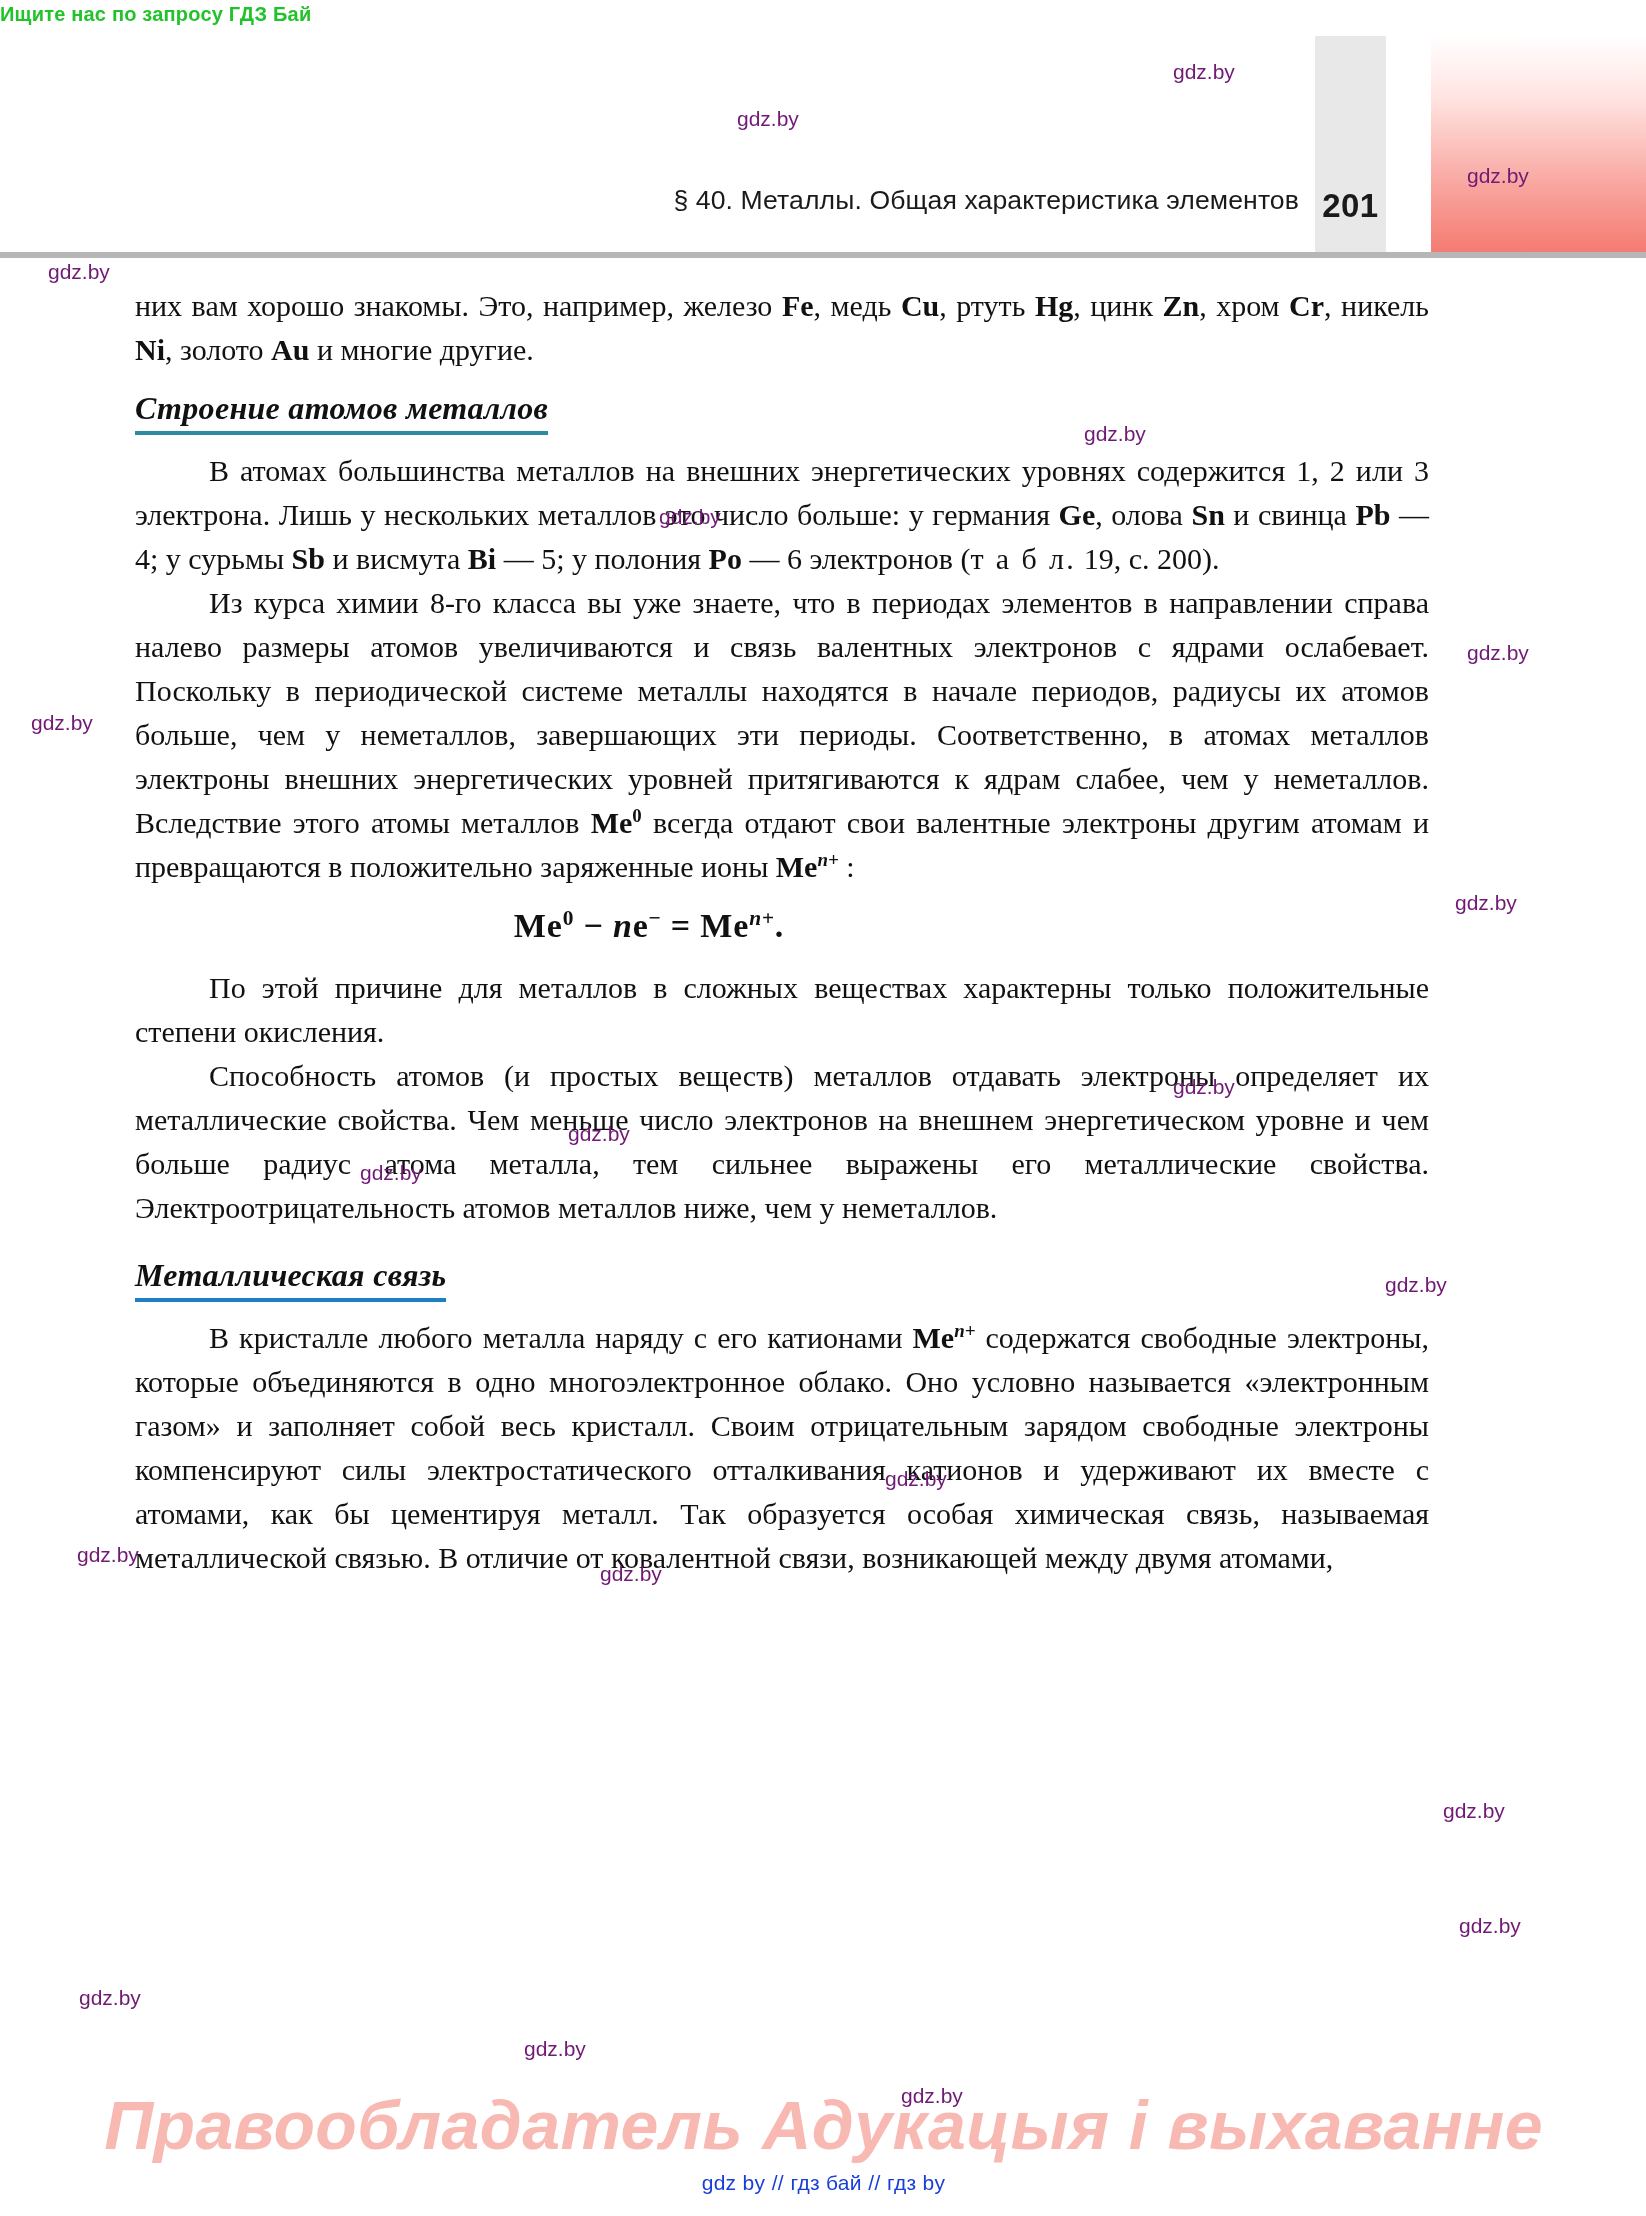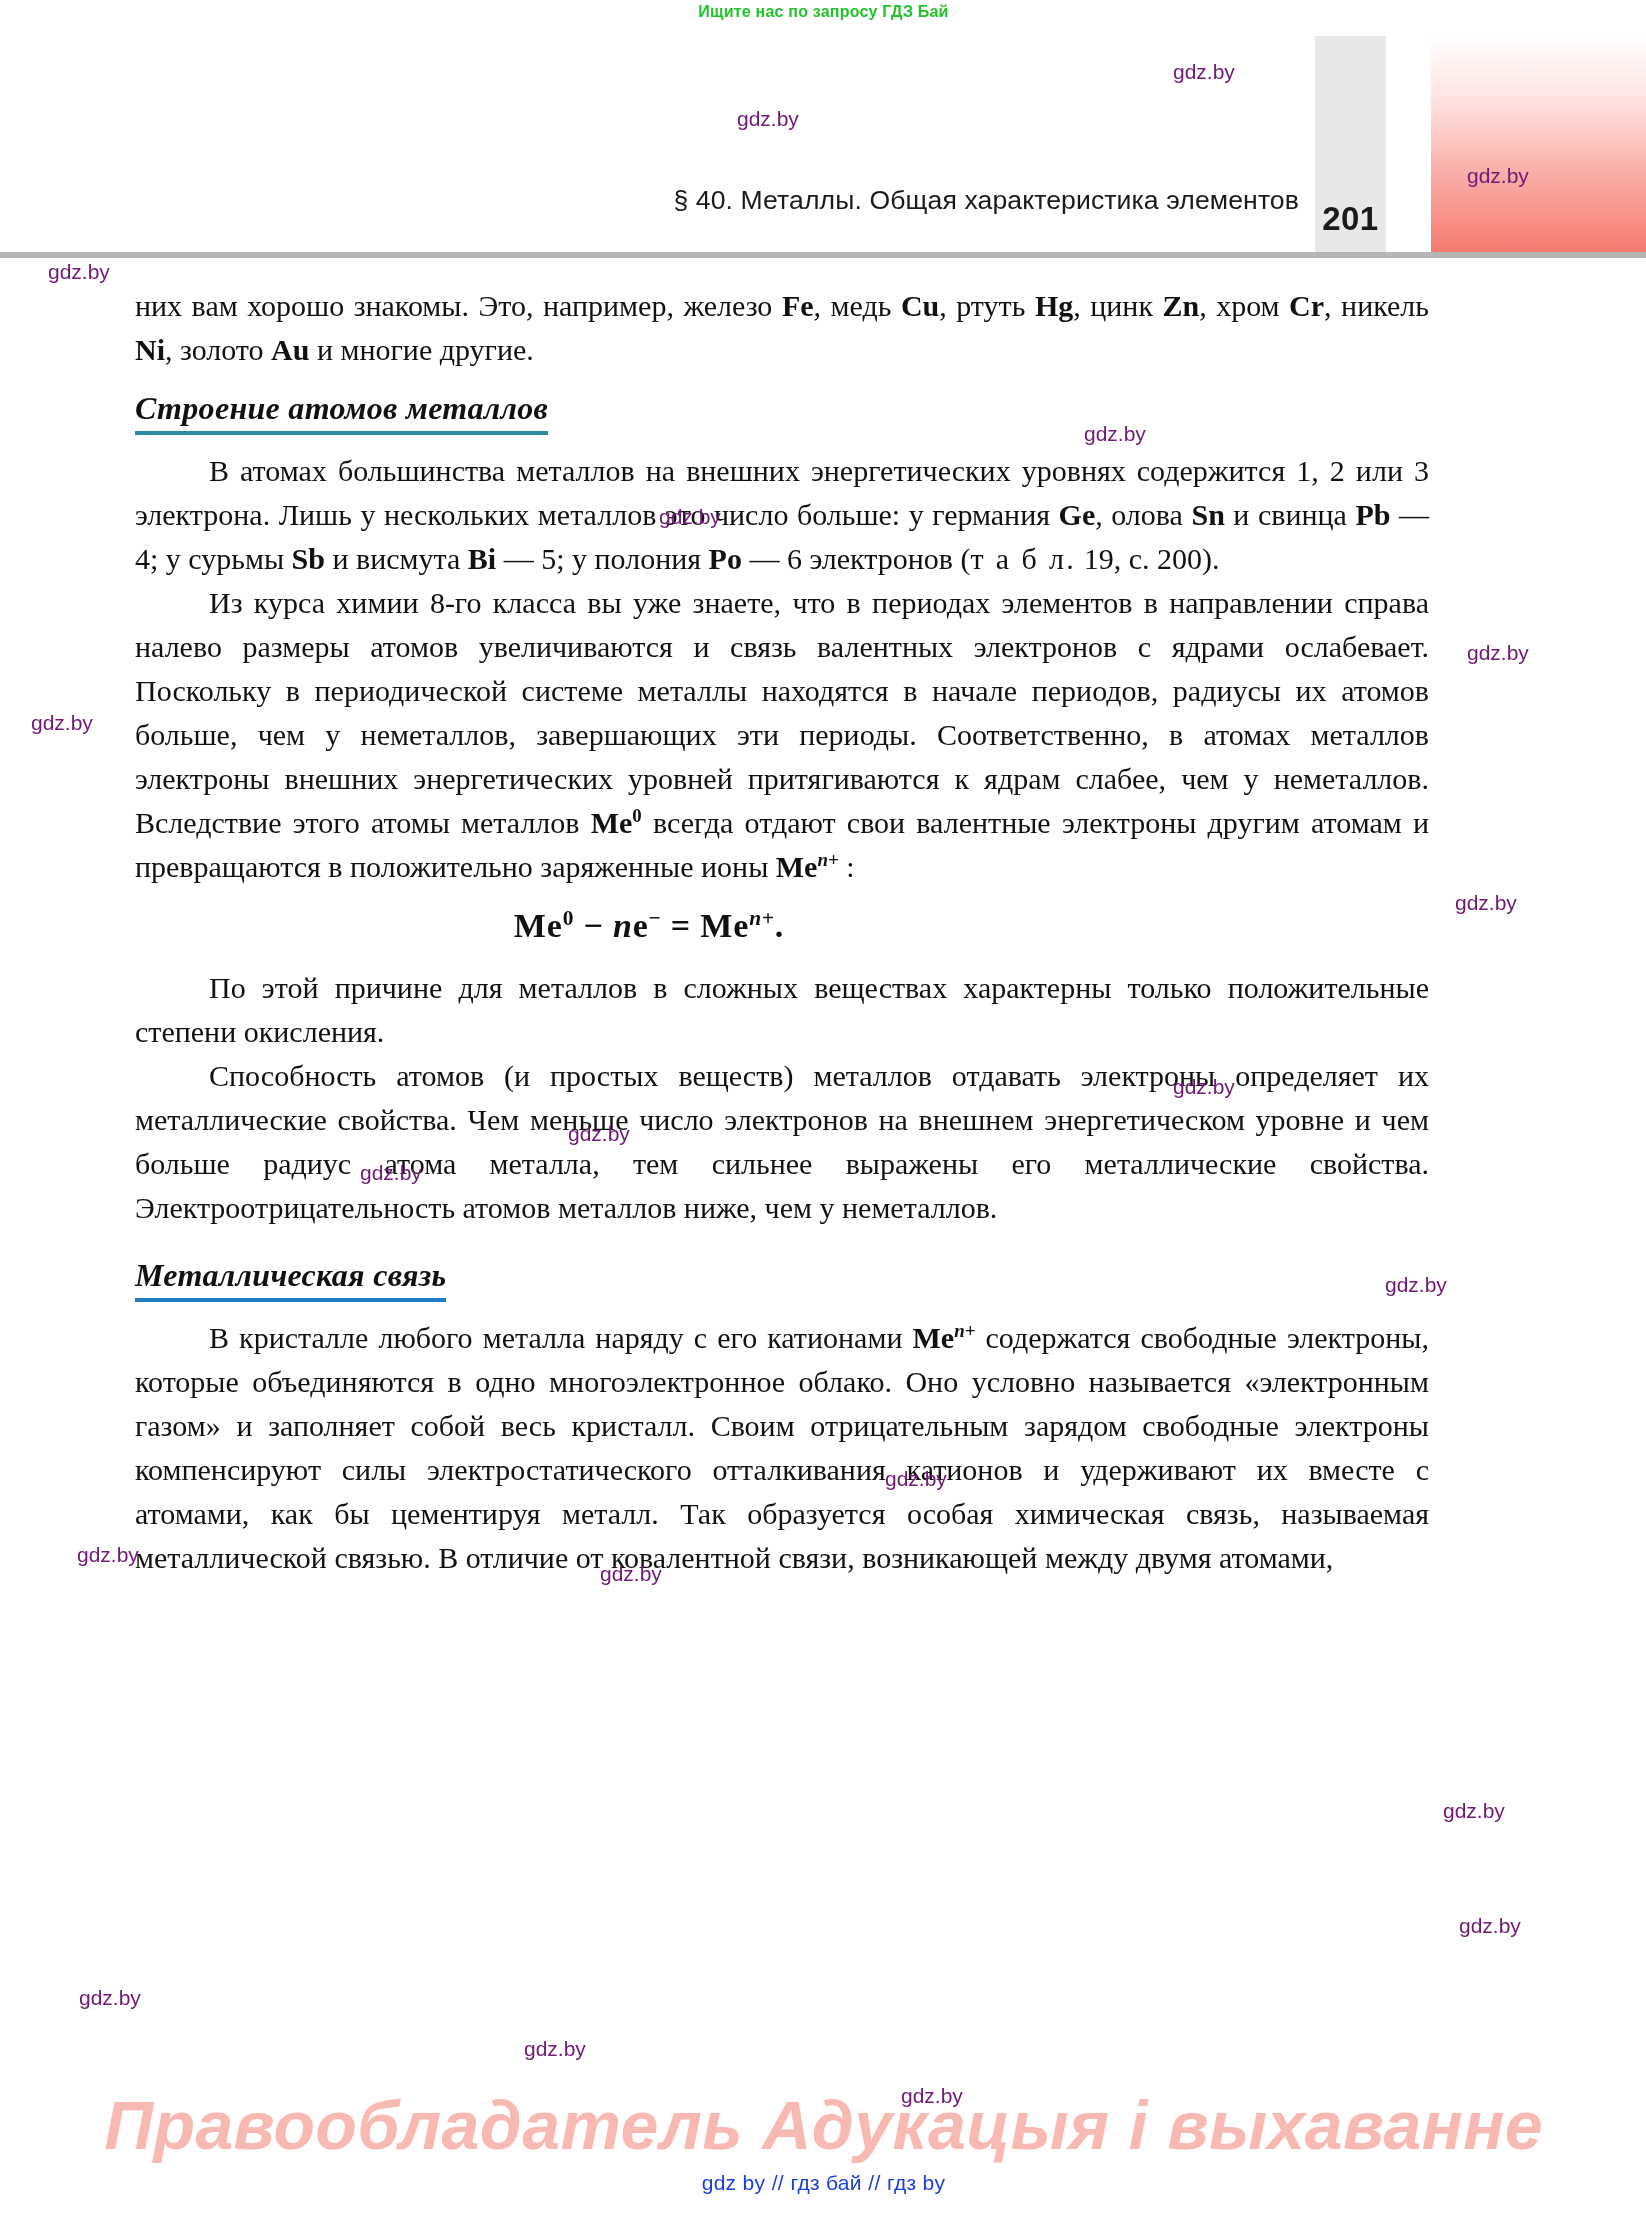--- a/index.html
+++ b/index.html
@@ -15,23 +15,23 @@
     overflow: hidden;
     font-family: "Liberation Serif", "DejaVu Serif", serif;
   }
 
   
   .promo-banner {
     position: absolute;
     top: 3.2px;
     left: 0;
     width: 1647px;
-    text-align: center;
-    font-family: "Liberation Sans", sans-serif;
-    font-size: 16px;
+    text-align: left;
+    font-family: "Liberation Sans", sans-serif;
+    font-size: 20px;
     font-weight: 700;
     color: #22c32a;
     letter-spacing: 0.2px;
     z-index: 40;
   }
 
   
   .header-zone {
     position: absolute;
     top: 0;
@@ -43,21 +43,21 @@
     position: absolute;
     left: 1315px;
     top: 36px;
     width: 71px;
     height: 218px;
     background: #e8e8e8;
   }
   .page-num {
     position: absolute;
     left: 1315px;
-    top: 200px;
+    top: 187px;
     width: 71px;
     text-align: center;
     font-family: "Liberation Sans", sans-serif;
     font-size: 33px;
     font-weight: 700;
     color: #1a1a1a;
     letter-spacing: 0.4px;
   }
   .red-strip {
     position: absolute;

